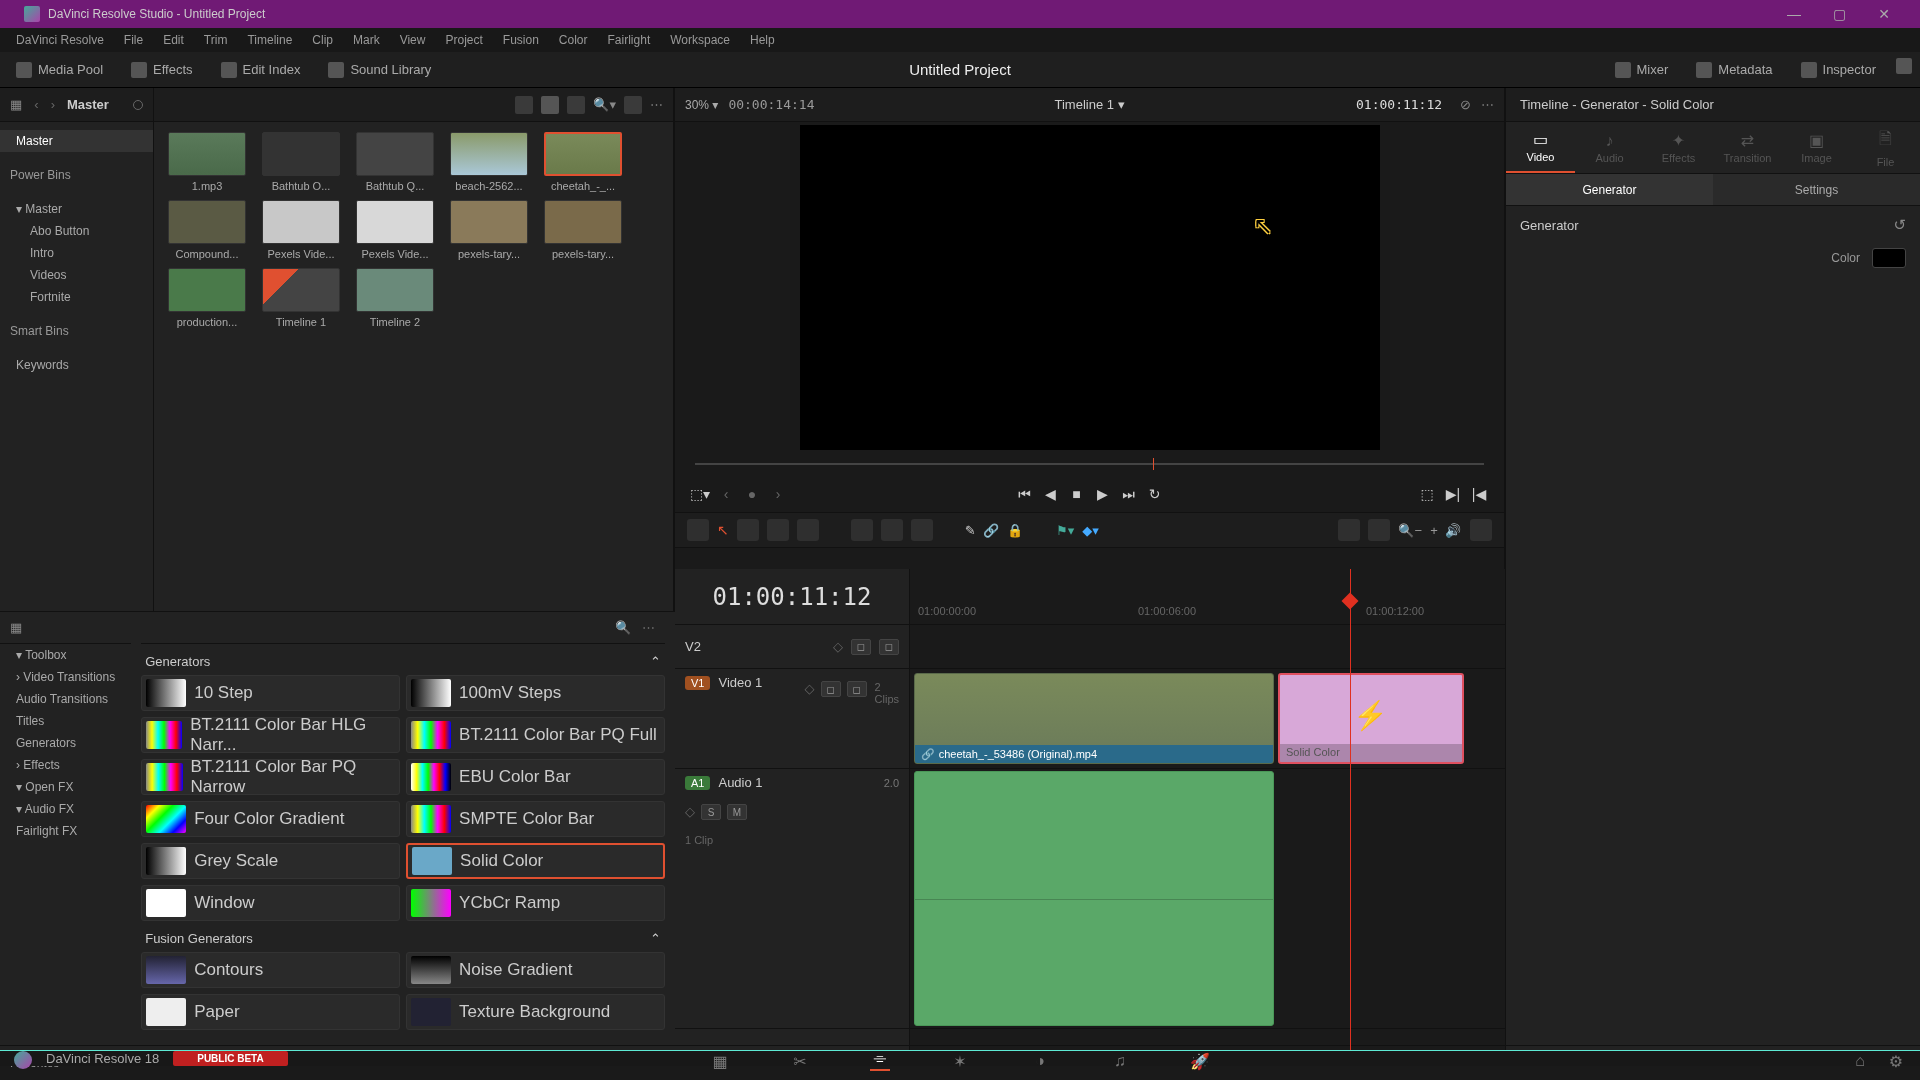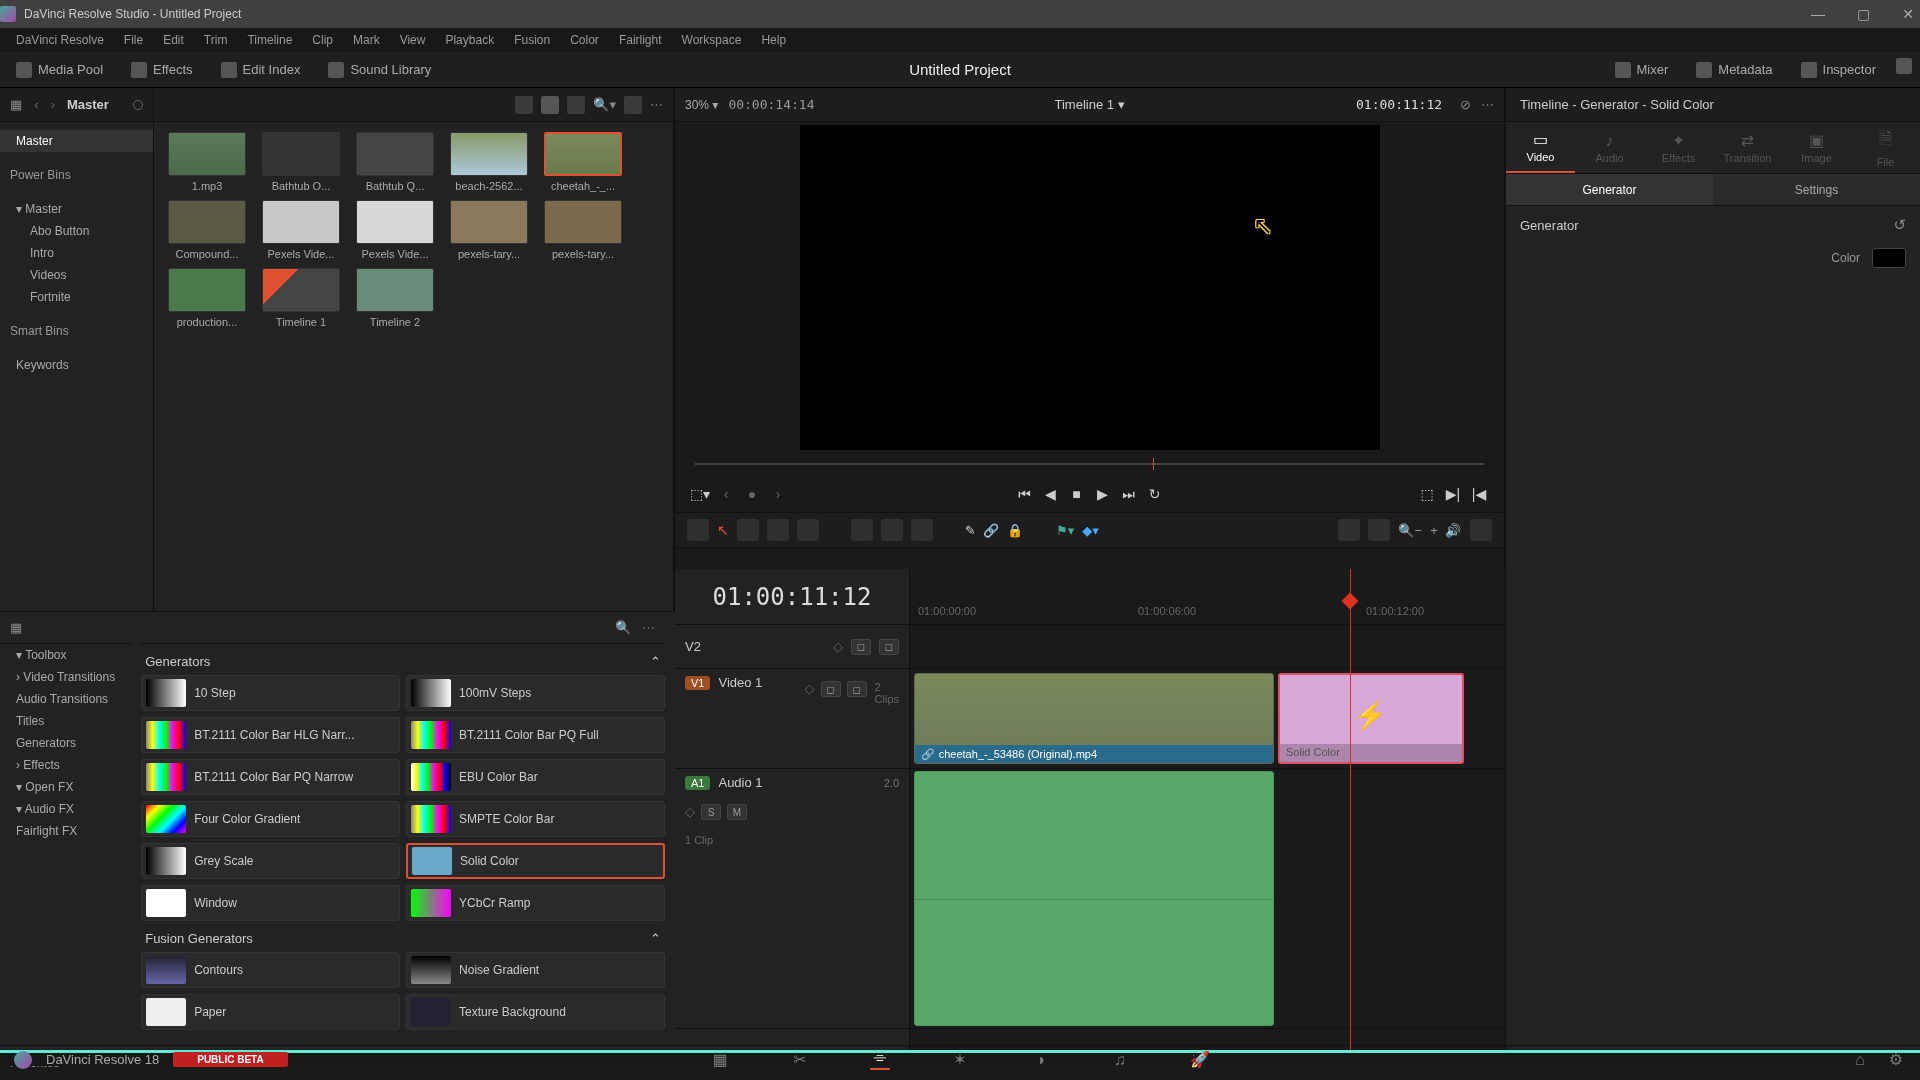--- a/index.html
+++ b/index.html
@@ -1,19 +1,19 @@
 <!DOCTYPE html>
 <html><head>
 <meta charset="utf-8">
 <style>
 * { margin: 0; padding: 0; box-sizing: border-box; font-family: "Segoe UI", Arial, sans-serif; }
 body { background: #1a1a1a; color: #aaa; width: 1920px; height: 1080px; overflow: hidden; font-size: 13px; }
 
 
-.titlebar { height: 28px; background: #404040; display: flex; align-items: center; justify-content: space-between; padding: 0 0; }
+.titlebar { height: 28px; background: #701a75; display: flex; align-items: center; justify-content: space-between; padding: 0 24px; }
 .titlebar-left { display: flex; align-items: center; gap: 8px; }
 .app-icon { width: 16px; height: 16px; background: linear-gradient(135deg,#4a9,#a4a); border-radius: 2px; }
 .app-title { font-size: 12px; color: #ccc; }
 .win-controls { display: flex; gap: 20px; font-size: 14px; }
 .win-btn { cursor: pointer; padding: 0 6px; }
 
 
 .menubar { height: 24px; background: #181818; display: flex; align-items: center; padding: 0 8px; gap: 4px; }
 .menu-item { font-size: 12px; color: #999; padding: 2px 8px; }
 
@@ -125,25 +125,25 @@
 
 
 .fxlib { width: 675px; height: 470px; background: #222; display: flex; border-top: 1px solid #111; }
 .fx-favorites { position: absolute; bottom: 0; left: 0; right: 0; padding: 10px; font-size: 12px; color: #999; border-top: 1px solid #111; }
 .fxlib-body { flex: 1; overflow-y: auto; padding: 0 10px 10px; }
 .fx-cat { padding: 10px 4px 6px; font-size: 13px; color: #ccc; display: flex; align-items: center; justify-content: space-between; }
 .fx-grid { display: grid; grid-template-columns: 1fr 1fr; gap: 6px; }
 .fx-item { height: 36px; background: #2a2a2a; border: 1px solid #333; border-radius: 3px; display: flex; align-items: center; gap: 8px; padding: 0 4px; }
 .fx-item.selected { border: 2px solid #e05030; }
 .fx-thumb { width: 40px; height: 28px; border-radius: 2px; }
-.fx-name { font-size: 12px; color: #ccc; }
+.fx-name { font-size: 17px; color: #ccc; }
 .fx-search { height: 32px; display: flex; align-items: center; justify-content: flex-end; padding: 0 10px; gap: 10px; color: #777; border-bottom: 1px solid #111; }
 
 
-.bottombar { height: 16px; background: #181818; display: flex; align-items: center; gap: 14px; padding: 0 14px; border-top: 3px solid #5eead4; position: relative; }
+.bottombar { height: 16px; background: #181818; display: flex; align-items: flex-start; gap: 14px; padding: 0 14px; border-top: 1px solid #5eead4; position: relative; }
 .bottombar .nav-pages { position: absolute; left: 50%; transform: translateX(-50%); display: flex; gap: 60px; }
 .page-icon { width: 20px; height: 20px; color: #777; display: flex; align-items: center; justify-content: center; font-size: 16px; }
 .page-icon.active { color: #fff; border-bottom: 2px solid #e05030; padding-bottom: 4px; margin-bottom: -4px; }
 .resolve-logo { width: 18px; height: 18px; background: linear-gradient(135deg,#4a9,#a4a); border-radius: 50%; }
 .beta-badge { background: #c02020; color: #fff; font-size: 10px; padding: 2px 24px; border-radius: 2px; font-weight: bold; }
 .bottom-right { margin-left: auto; display: flex; gap: 16px; }
 
 
 .cursor { position: fixed; left: 1253px; top: 212px; font-size: 24px; color: #000; pointer-events: none; z-index: 999; text-shadow: 1px 1px 0 #ffd040, -1px -1px 0 #ffd040, 1px -1px 0 #ffd040, -1px 1px 0 #ffd040; }
 
@@ -169,21 +169,21 @@
 
 <div class="menubar">
   <span class="menu-item">DaVinci Resolve</span>
   <span class="menu-item">File</span>
   <span class="menu-item">Edit</span>
   <span class="menu-item">Trim</span>
   <span class="menu-item">Timeline</span>
   <span class="menu-item">Clip</span>
   <span class="menu-item">Mark</span>
   <span class="menu-item">View</span>
-  <span class="menu-item">Playback</span>
+  <span class="menu-item">Project</span>
   <span class="menu-item">Fusion</span>
   <span class="menu-item">Color</span>
   <span class="menu-item">Fairlight</span>
   <span class="menu-item">Workspace</span>
   <span class="menu-item">Help</span>
 </div>
 
 <div class="tabbar">
   <div class="tab-btn">
       <div class="tab-icon"></div>

